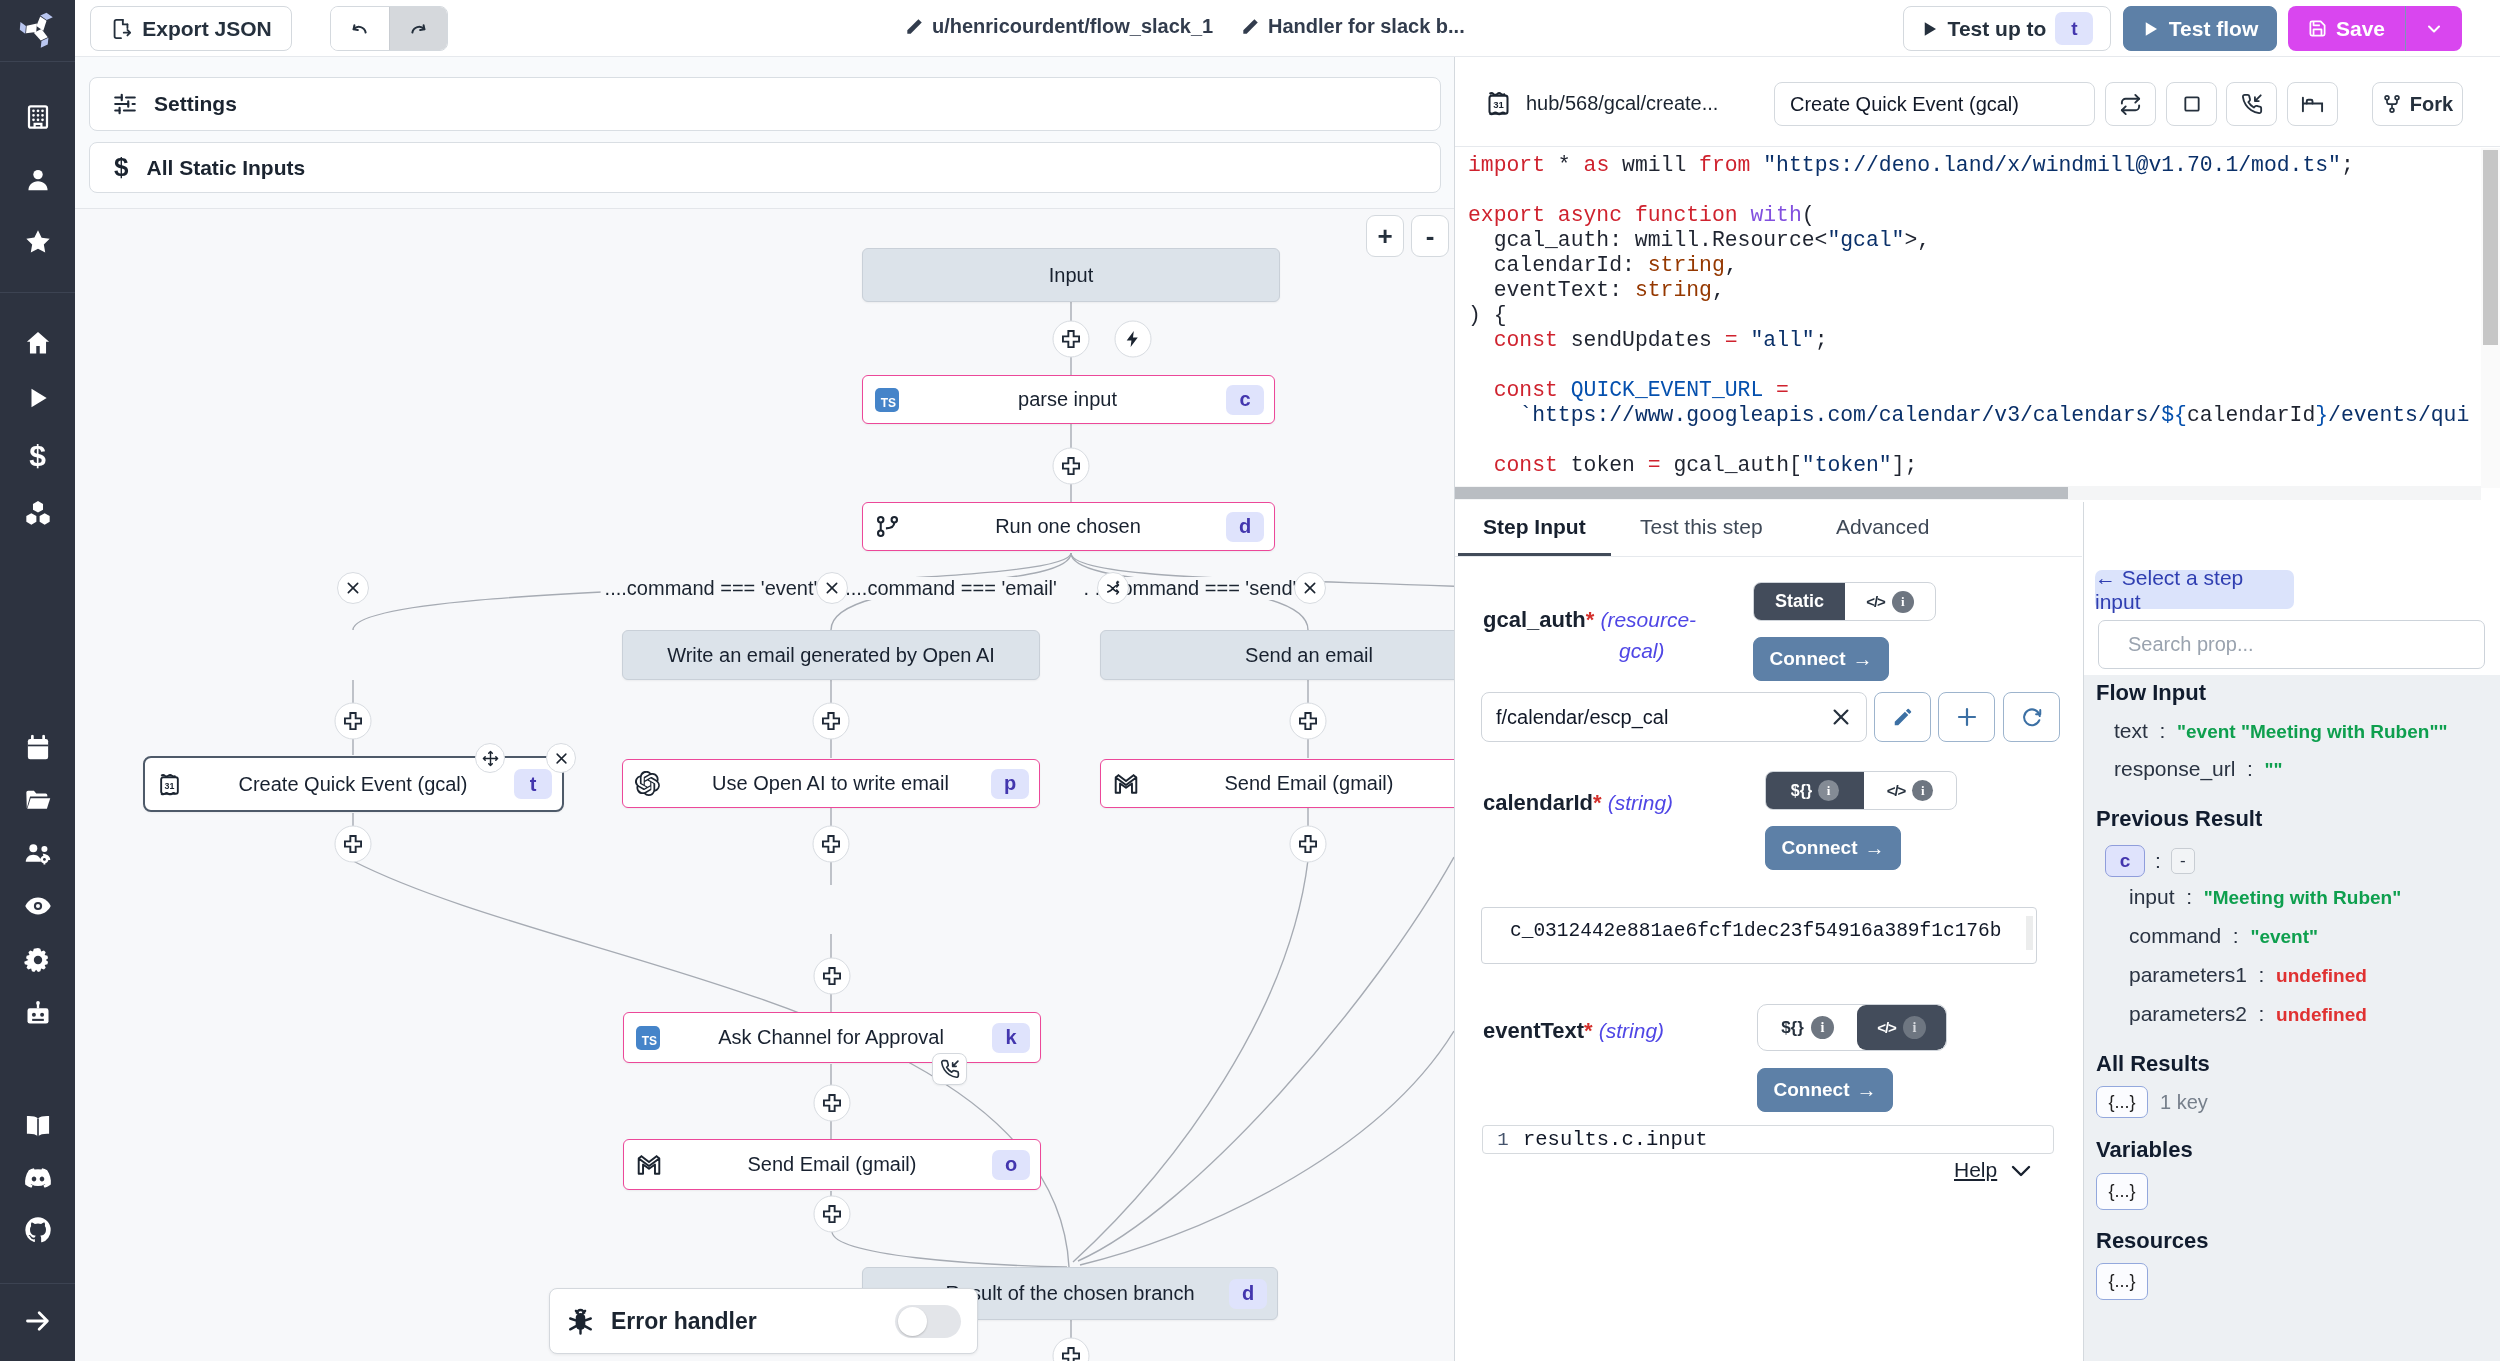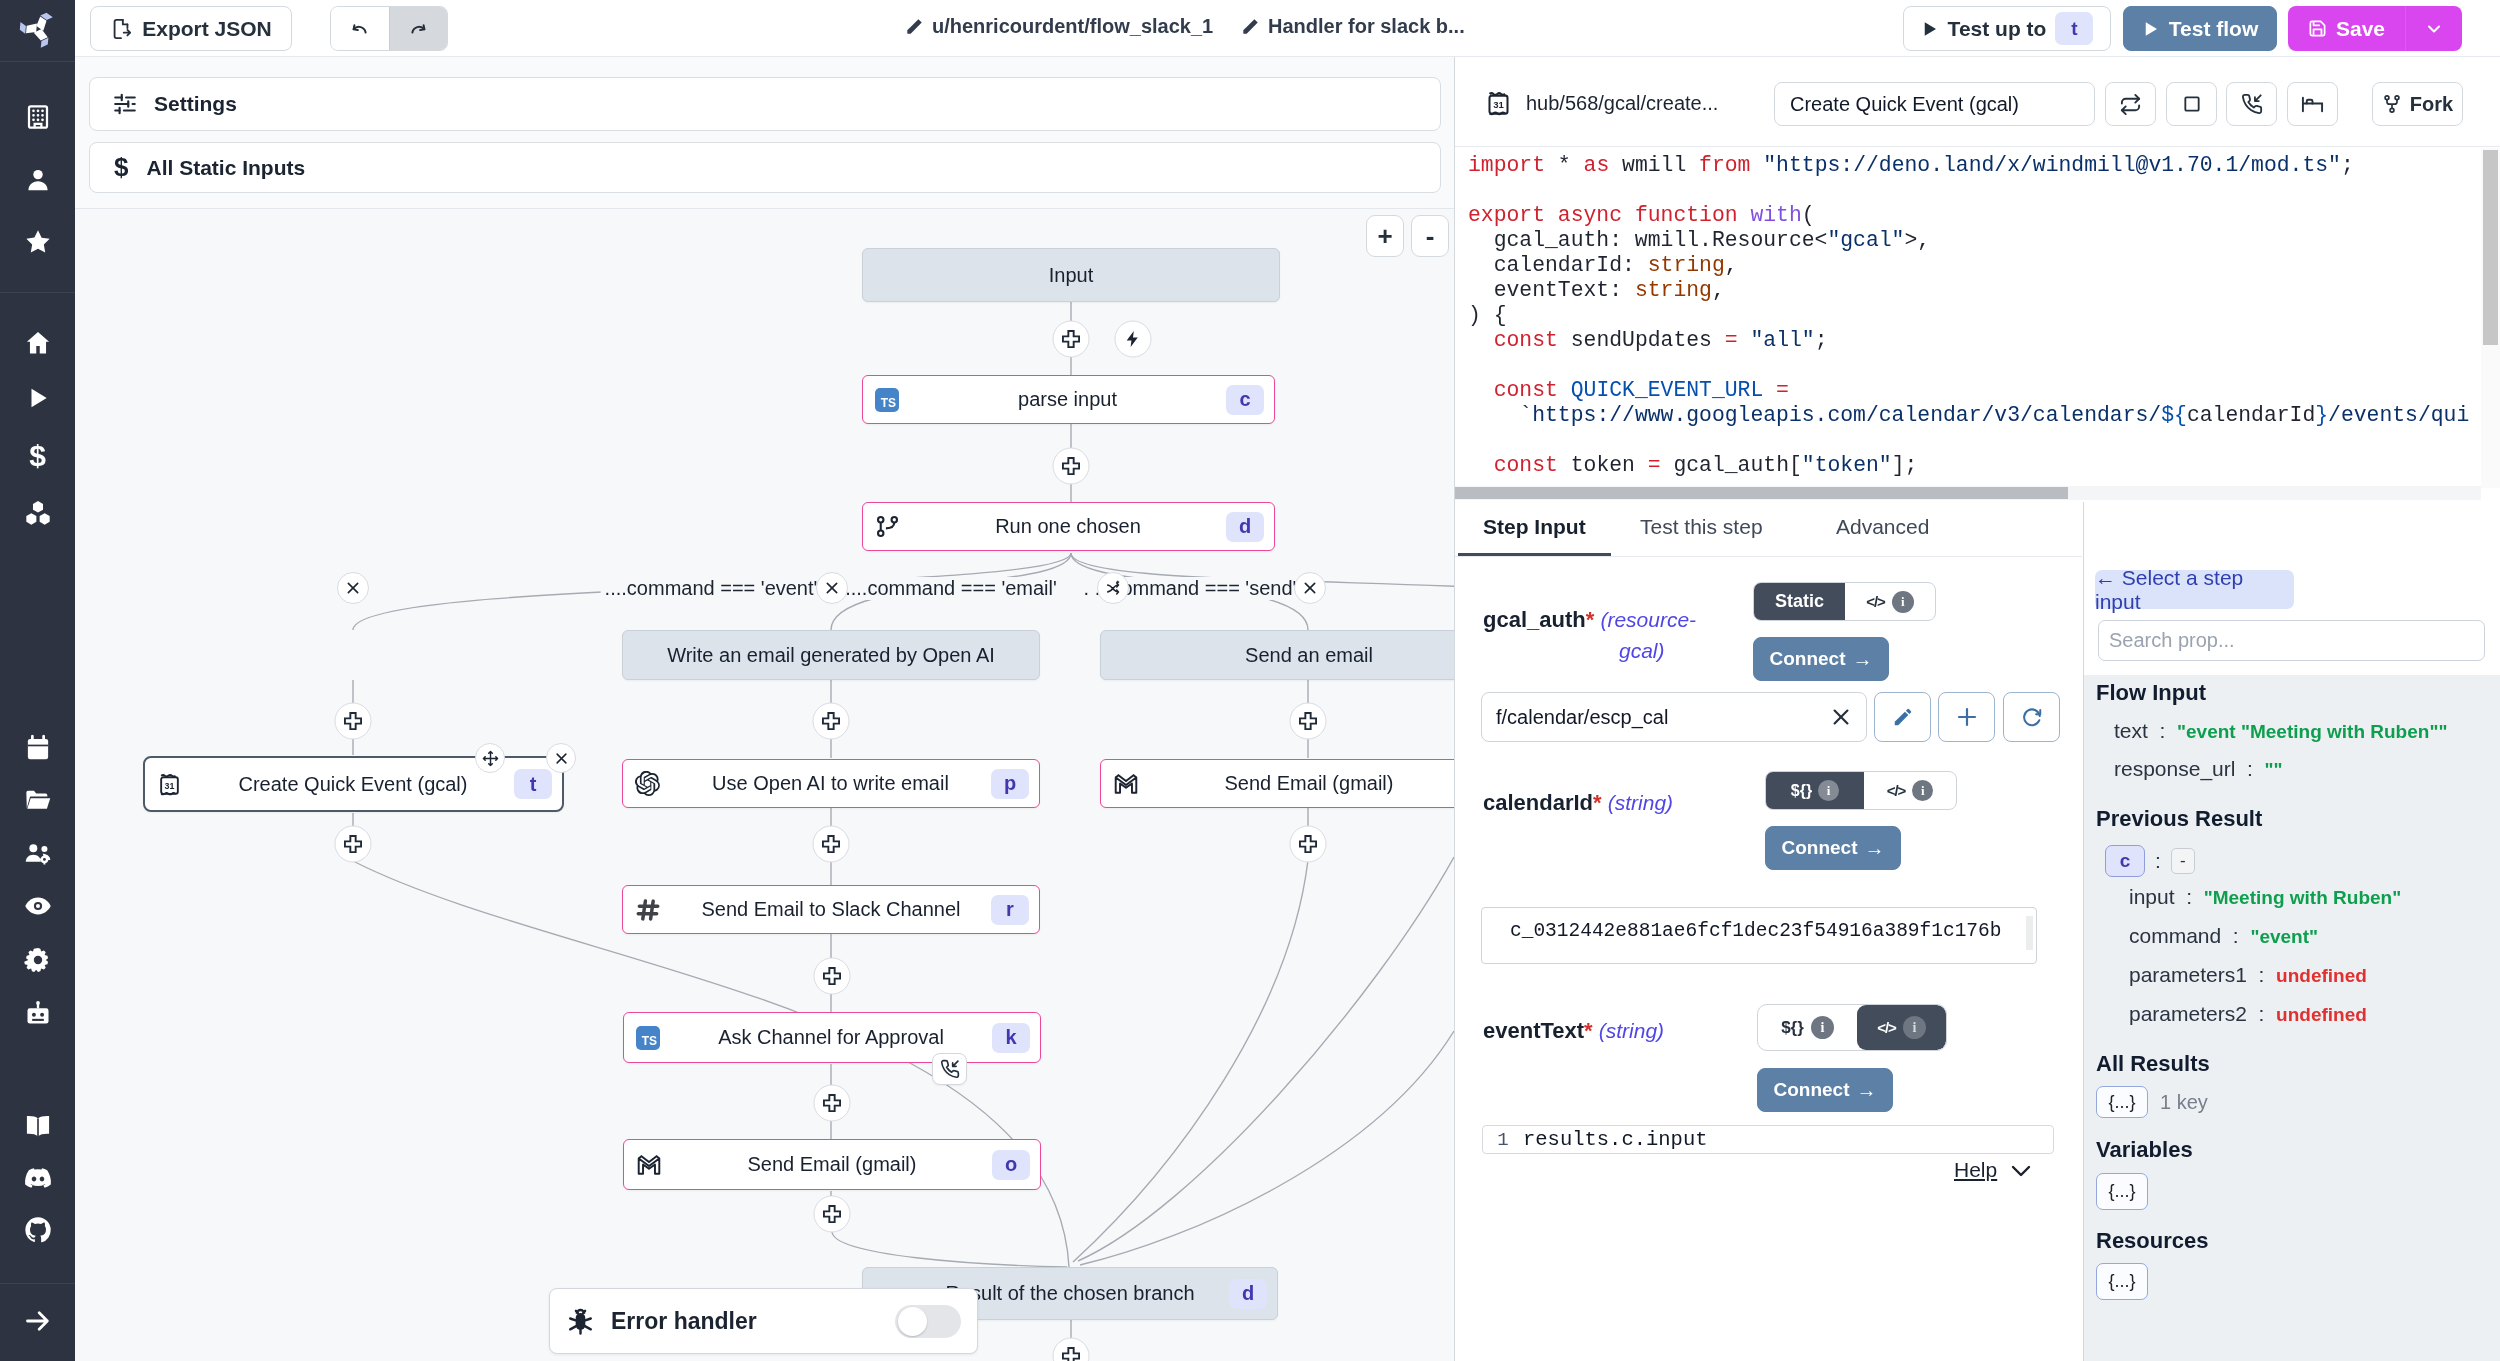--- a/index.html
+++ b/index.html
@@ -382,28 +382,20 @@
       <svg width="19" height="19" viewBox="0 0 20 20">
         <path d="M7.2 1.5h5.6v5.7h5.7v5.6h-5.7v5.7H7.2v-5.7H1.5V7.2h5.7z" fill="#fff" stroke="#1f2937" stroke-width="2"></path>
       </svg>
     </div>
 <div class="pcircle" style="left:1233px;top:635px">
       <svg width="19" height="19" viewBox="0 0 20 20">
         <path d="M7.2 1.5h5.6v5.7h5.7v5.6h-5.7v5.7H7.2v-5.7H1.5V7.2h5.7z" fill="#fff" stroke="#1f2937" stroke-width="2"></path>
       </svg>
     </div>
 
-<div class="node" style="left:547px;top:676px;width:418px;height:49px;padding:0 12px">
-  <svg width="26" height="26" viewBox="0 0 24 24" stroke="#3f4247" stroke-width="3.2" stroke-linecap="round" fill="none">
-        <path d="M9.6 3.6L7.2 20.2M16.8 3.8l-2.4 16.6M4 8.6h17M3 15.4h17"></path>
-      </svg>
-  <span class="ndtext">Send Email to Slack Channel</span>
-  <span style="width:26px"></span>
-  <span class="badge">r</span>
-</div>
 <div class="pcircle" style="left:757px;top:767px">
       <svg width="19" height="19" viewBox="0 0 20 20">
         <path d="M7.2 1.5h5.6v5.7h5.7v5.6h-5.7v5.7H7.2v-5.7H1.5V7.2h5.7z" fill="#fff" stroke="#1f2937" stroke-width="2"></path>
       </svg>
     </div>
 
 <div class="node" style="left:548px;top:803px;width:418px;height:51px;padding:0 12px">
   <span style="width:24px;height:24px;background:#4584c9;border-radius:5px;color:#fff;font-size:12px;font-weight:700;display:flex;align-items:flex-end;justify-content:flex-end;padding:2px 3px">TS</span>
   <span class="ndtext">Ask Channel for Approval</span>
   <span style="width:26px"></span>
@@ -598,21 +590,21 @@
   <span style="width:40px;text-align:center;font-family:'Liberation Mono',monospace;font-size:19px;color:#44536b">1</span>
   <span style="font-family:'Liberation Mono',monospace;font-size:20.5px;color:#111827">results.c.input</span>
 </div>
 <div class="abs" style="left:1954px;top:1158px;font-size:21px;color:#18212f;text-decoration:underline">Help</div>
 <svg class="abs" style="left:2010px;top:1164px" width="22" height="14" viewBox="0 0 22 14" fill="none" stroke="#18212f" stroke-width="2.4" stroke-linecap="round" stroke-linejoin="round">
     <path d="M3 3l8 8 8-8"></path>
   </svg>
 
 <div class="abs" style="left:2083px;top:502px;width:417px;height:859px;background:#fff;border-left:1px solid #d4d9de"></div>
 <div class="abs" style="left:2095px;top:570px;width:199px;height:39px;background:#dbe3fb;border-radius:7px;display:flex;align-items:center;justify-content:center;gap:9px;font-size:21px;color:#2f3eb1">← Select a step input</div>
-<div class="abs" style="left:2098px;top:620px;width:387px;height:41px;border:1px solid #cdd3da;border-radius:7px;background:#fff;display:flex;align-items:center;padding-left:10px;font-size:20px;color:#9aa3af">Search prop...</div>
+<div class="abs" style="left:2098px;top:620px;width:387px;height:49px;border:1px solid #cdd3da;border-radius:7px;background:#fff;display:flex;align-items:center;padding-left:29px;font-size:20px;color:#9aa3af">Search prop...</div>
 <div class="abs" style="left:2084px;top:675px;width:416px;height:686px;background:#edf0f3"></div>
 <div class="abs hdr" style="left:2096px;top:680px">Flow Input</div>
 <div class="abs kvk" style="left:2114px;top:719px">text&nbsp; : &nbsp;<span class="kvg">"event "Meeting with Ruben""</span></div>
 <div class="abs kvk" style="left:2114px;top:757px">response_url&nbsp; : &nbsp;<span class="kvg">""</span></div>
 <div class="abs hdr" style="left:2096px;top:806px">Previous Result</div>
 <div class="abs" style="left:2105px;top:845px;display:flex;align-items:center;gap:10px">
   <span style="display:inline-flex;align-items:center;justify-content:center;width:40px;height:32px;background:#dfe3fc;border:1px solid #8f9ddb;border-radius:7px;color:#4336ae;font-weight:700;font-size:19px">c</span>
   <span style="font-size:21px;color:#2a3342">:</span>
   <span style="display:inline-flex;align-items:center;justify-content:center;width:24px;height:26px;background:#f2f4f6;border:1px solid #c8cdd3;border-radius:5px;color:#2a3342;font-size:17px">-</span>
 </div>

